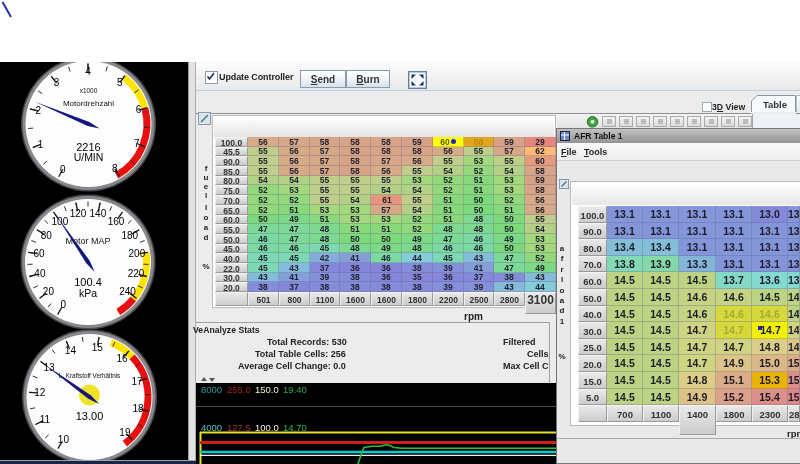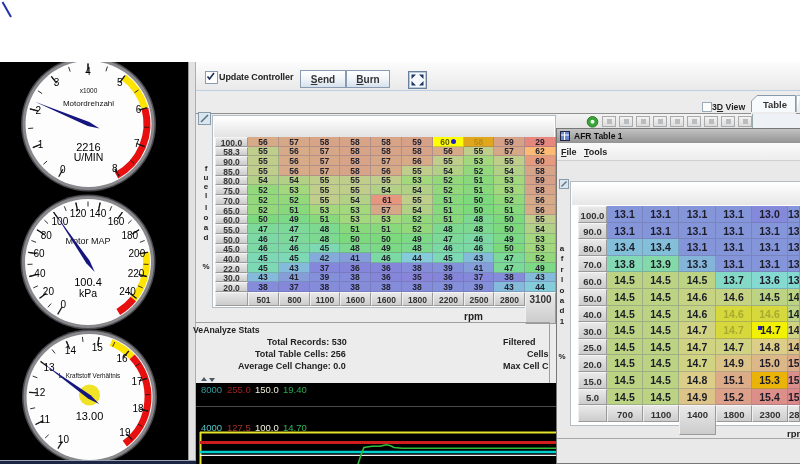--- a/index.html
+++ b/index.html
@@ -86,21 +86,21 @@
 <div class="cell" style="left:248px;top:137px;width:31px;height:10px;background:#d7ab88;font-size:8.5px;line-height:10px;color:#22222e">56</div>
 <div class="cell" style="left:279px;top:137px;width:31px;height:10px;background:#d7a888;font-size:8.5px;line-height:10px;color:#22222e">57</div>
 <div class="cell" style="left:310px;top:137px;width:30px;height:10px;background:#d7a488;font-size:8.5px;line-height:10px;color:#22222e">58</div>
 <div class="cell" style="left:340px;top:137px;width:31px;height:10px;background:#d7a488;font-size:8.5px;line-height:10px;color:#22222e">58</div>
 <div class="cell" style="left:371px;top:137px;width:31px;height:10px;background:#d7a488;font-size:8.5px;line-height:10px;color:#22222e">58</div>
 <div class="cell" style="left:402px;top:137px;width:31px;height:10px;background:#d7a188;font-size:8.5px;line-height:10px;color:#22222e">59</div>
 <div class="cell" style="left:433px;top:137px;width:31px;height:10px;background:#ffff00;font-size:8.5px;line-height:10px;color:#5c5c0e">60<span style="display:inline-block;width:5px;height:5px;border-radius:50%;background:#2222c8;vertical-align:1px;margin-left:1px"></span></div>
 <div class="cell" style="left:464px;top:137px;width:30px;height:10px;background:#e0a71e;font-size:8.5px;line-height:10px;color:#bb8b16">58</div>
 <div class="cell" style="left:494px;top:137px;width:31px;height:10px;background:#d7a188;font-size:8.5px;line-height:10px;color:#22222e">59</div>
 <div class="cell" style="left:525px;top:137px;width:31px;height:10px;background:#e6877e;font-size:8.5px;line-height:10px;color:#22222e">29</div>
-<div class="hdr" style="left:215px;top:147px;width:33px;height:9px;font-size:8.5px;line-height:9px">58.3</div>
+<div class="hdr" style="left:215px;top:147px;width:33px;height:9px;font-size:8.5px;line-height:9px">45.5</div>
 <div class="cell" style="left:248px;top:147px;width:31px;height:9px;background:#c0ce8c;font-size:8.5px;line-height:9px;color:#22222e">55</div>
 <div class="cell" style="left:279px;top:147px;width:31px;height:9px;background:#d7ab88;font-size:8.5px;line-height:9px;color:#22222e">56</div>
 <div class="cell" style="left:310px;top:147px;width:30px;height:9px;background:#d7a888;font-size:8.5px;line-height:9px;color:#22222e">57</div>
 <div class="cell" style="left:340px;top:147px;width:31px;height:9px;background:#d7a488;font-size:8.5px;line-height:9px;color:#22222e">58</div>
 <div class="cell" style="left:371px;top:147px;width:31px;height:9px;background:#d7a488;font-size:8.5px;line-height:9px;color:#22222e">58</div>
 <div class="cell" style="left:402px;top:147px;width:31px;height:9px;background:#d7a488;font-size:8.5px;line-height:9px;color:#22222e">58</div>
 <div class="cell" style="left:433px;top:147px;width:31px;height:9px;background:#d7ab88;font-size:8.5px;line-height:9px;color:#22222e">56</div>
 <div class="cell" style="left:464px;top:147px;width:30px;height:9px;background:#c0ce8c;font-size:8.5px;line-height:9px;color:#22222e">55</div>
 <div class="cell" style="left:494px;top:147px;width:31px;height:9px;background:#d7a888;font-size:8.5px;line-height:9px;color:#22222e">57</div>
 <div class="cell" style="left:525px;top:147px;width:31px;height:9px;background:#fdba74;font-size:8.5px;line-height:9px;color:#22222e">62</div>
@@ -261,21 +261,21 @@
 <div class="hdr" style="left:215px;top:292px;width:33px;height:14px"></div>
 <div class="hdr" style="left:248px;top:292px;width:31px;height:14px;font-size:8.5px;line-height:14px">501</div>
 <div class="hdr" style="left:279px;top:292px;width:31px;height:14px;font-size:8.5px;line-height:14px">800</div>
 <div class="hdr" style="left:310px;top:292px;width:30px;height:14px;font-size:8.5px;line-height:14px">1100</div>
 <div class="hdr" style="left:340px;top:292px;width:31px;height:14px;font-size:8.5px;line-height:14px">1600</div>
 <div class="hdr" style="left:371px;top:292px;width:31px;height:14px;font-size:8.5px;line-height:14px">1600</div>
 <div class="hdr" style="left:402px;top:292px;width:31px;height:14px;font-size:8.5px;line-height:14px">1800</div>
 <div class="hdr" style="left:433px;top:292px;width:31px;height:14px;font-size:8.5px;line-height:14px">2200</div>
 <div class="hdr" style="left:464px;top:292px;width:30px;height:14px;font-size:8.5px;line-height:14px">2500</div>
 <div class="hdr" style="left:494px;top:292px;width:31px;height:14px;font-size:8.5px;line-height:14px">2800</div>
-<div class="hdr" style="left:525px;top:292px;width:31px;height:32px;font-size:10px;line-height:14px">3100</div>
+<div class="hdr" style="left:525px;top:292px;width:31px;height:22px;font-size:12px;line-height:14px">3100</div>
 <div class="abs" style="left:200px;top:164px;width:12px;height:10px;font-size:8px;font-weight:bold;color:#222;text-align:center;line-height:10px">f</div>
 <div class="abs" style="left:200px;top:173px;width:12px;height:10px;font-size:8px;font-weight:bold;color:#222;text-align:center;line-height:10px">u</div>
 <div class="abs" style="left:200px;top:182px;width:12px;height:10px;font-size:8px;font-weight:bold;color:#222;text-align:center;line-height:10px">e</div>
 <div class="abs" style="left:200px;top:191px;width:12px;height:10px;font-size:8px;font-weight:bold;color:#222;text-align:center;line-height:10px">l</div>
 <div class="abs" style="left:200px;top:203px;width:12px;height:10px;font-size:8px;font-weight:bold;color:#222;text-align:center;line-height:10px">l</div>
 <div class="abs" style="left:200px;top:213px;width:12px;height:10px;font-size:8px;font-weight:bold;color:#222;text-align:center;line-height:10px">o</div>
 <div class="abs" style="left:200px;top:223px;width:12px;height:10px;font-size:8px;font-weight:bold;color:#222;text-align:center;line-height:10px">a</div>
 <div class="abs" style="left:200px;top:233px;width:12px;height:10px;font-size:8px;font-weight:bold;color:#222;text-align:center;line-height:10px">d</div>
 <div class="abs" style="left:200px;top:262px;width:12px;height:10px;font-size:8px;font-weight:bold;color:#222;text-align:center;line-height:10px">%</div>
 <div class="abs" style="left:464px;top:311px;width:30px;height:11px;font-size:10px;font-weight:bold;color:#222;line-height:11px">rpm</div>

